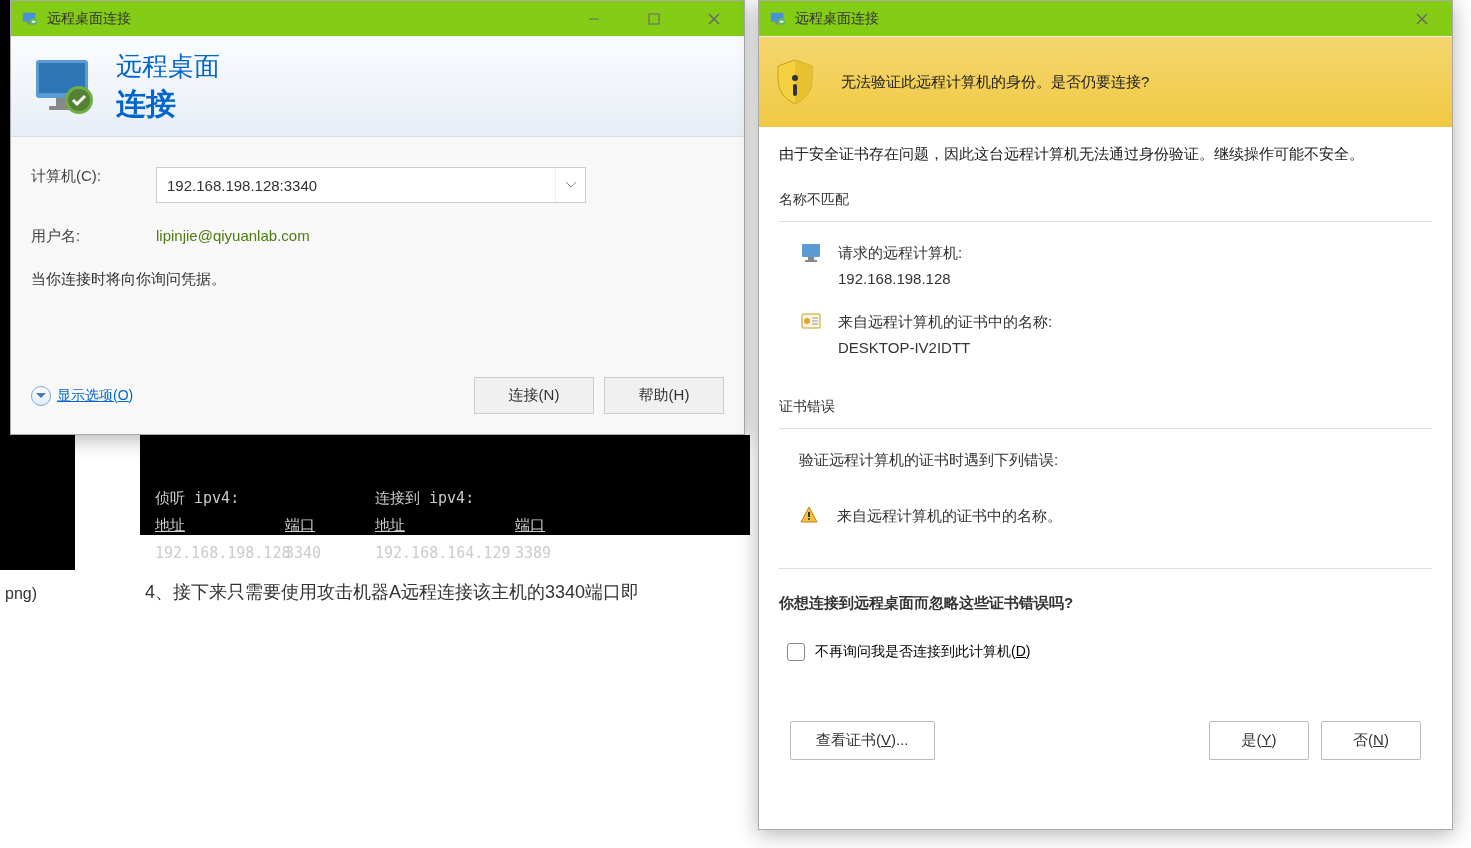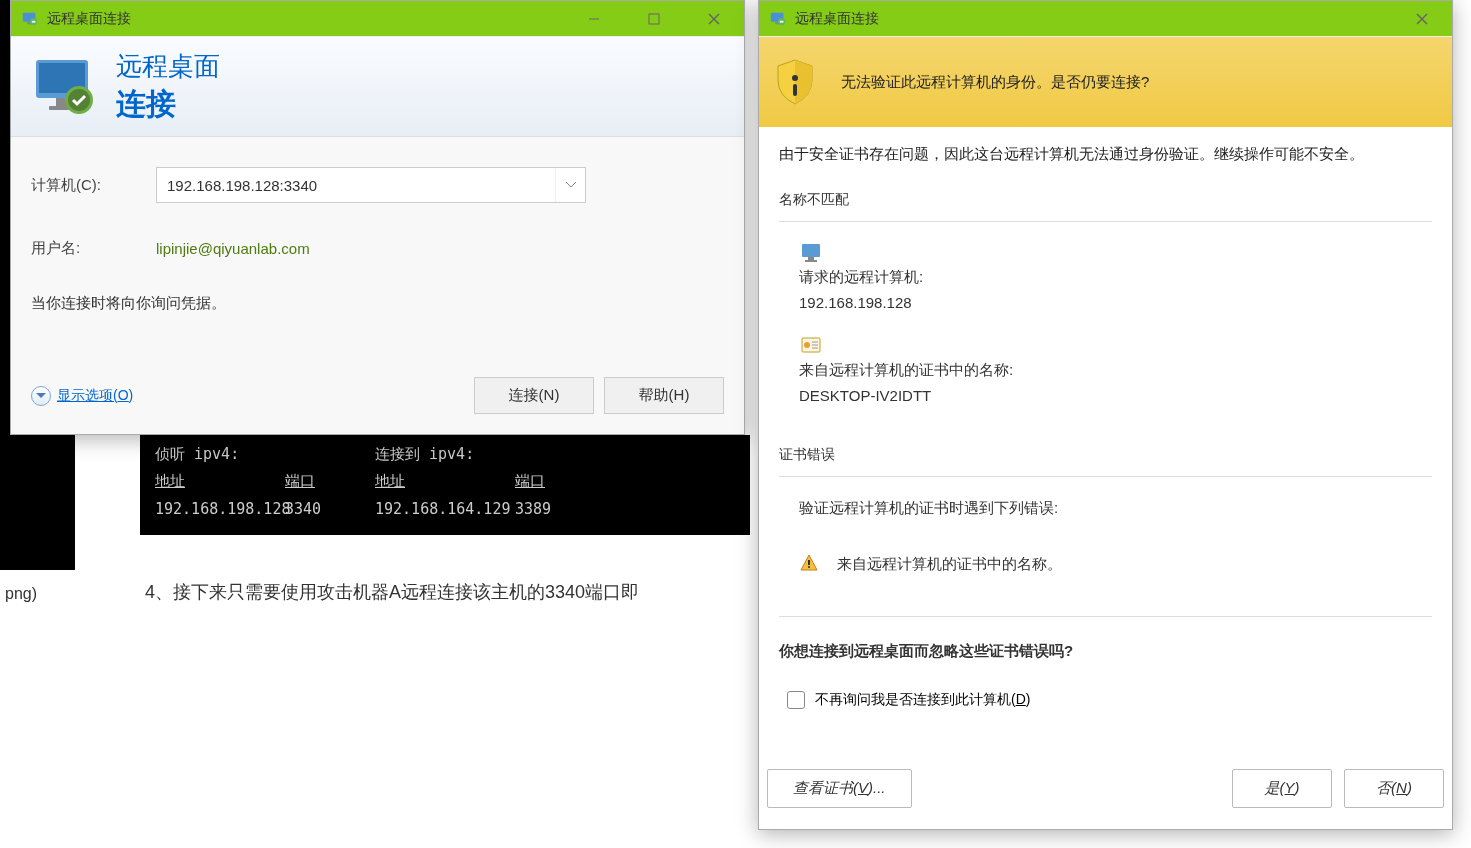--- a/index.html
+++ b/index.html
@@ -44,21 +44,21 @@
       top: 435px;
       left: 140px;
       width: 610px;
       height: 100px;
       background: #000;
       color: #ccc;
       font-family: "NSimSun", "SimSun", monospace;
       font-size: 15px;
       padding: 10px 15px;
     }
-    .bg-terminal-row1 { display: flex; margin-bottom: 8px; }
+    .bg-terminal-row1 { display: flex; margin-bottom: 8px; margin-top: 44px; }
     .bg-terminal-row2 { display: flex; margin-bottom: 8px; }
     .bg-terminal-row3 { display: flex; }
     .bg-col1 { width: 130px; }
     .bg-col2 { width: 90px; }
     .bg-col3 { width: 140px; }
     .bg-col4 { width: 60px; }
     .bg-terminal-row2 span, .bg-terminal-row3 span { border-bottom: 1px solid transparent; }
     .bg-terminal .hdr { text-decoration: underline; text-decoration-color: #ccc;}
     .bg-text {
       position: absolute;
@@ -137,22 +137,22 @@
       font-size: 30px;
       color: #0066cc;
       font-weight: bold;
     }
     
     .form-area {
       padding: 30px 20px 10px 20px;
     }
     .form-row {
       display: flex;
-      align-items: center;
-      margin-bottom: 36px;
+      align-items: flex-start;
+      margin-bottom: 24px;
     }
     .form-label {
       width: 125px;
       color: #444;
       font-size: 15px;
     }
     .form-combo {
       width: 430px;
       height: 36px;
       border: 1px solid #ccc;
@@ -270,21 +270,20 @@
     .section-divider {
       border: none;
       border-top: 1px solid #ddd;
       margin: 0 0 18px 0;
     }
     .detail-row {
       display: flex;
       align-items: flex-start;
       margin-bottom: 18px;
       padding-left: 20px;
-      flex-direction: column;
     }
     .detail-icon {
       width: 24px;
       height: 24px;
       margin-right: 15px;
       flex-shrink: 0;
     }
     .detail-text {
       font-size: 15px;
       color: #333;
@@ -315,23 +314,22 @@
     }
     .checkbox {
       width: 18px;
       height: 18px;
       border: 1px solid #888;
       border-radius: 3px;
       margin-right: 10px;
     }
     .button-row2 {
       display: flex;
-      padding: 15px 8px;
-      align-items: center;
-      font-style: italic;
+      padding: 15px 31px;
+      align-items: center;
     }
     .btn2 {
       padding: 9px 25px;
       background: #fff;
       border: 1px solid #bbb;
       font-size: 15px;
       color: #333;
       min-width: 100px;
       text-align: center;
       border-radius: 2px;

